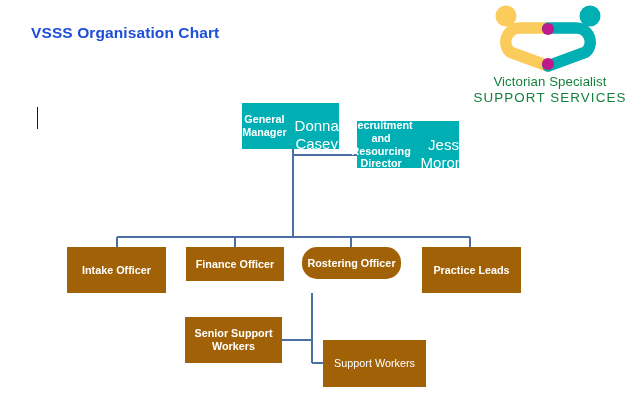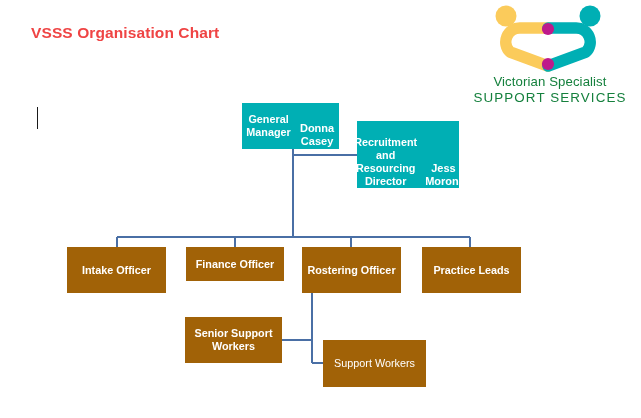--- a/index.html
+++ b/index.html
@@ -16,21 +16,21 @@
     font-family: "Liberation Sans", sans-serif;
   }
 
   
   #chart-title {
     position: absolute;
     left: 31px;
     top: 24px;
     font-size: 15.5px;
     font-weight: bold;
-    color: #ef4444;
+    color: #1d4ed8;
     letter-spacing: 0.1px;
     white-space: nowrap;
   }
 
   
   #text-caret {
     position: absolute;
     left: 37px;
     top: 107px;
     width: 1px;
@@ -97,44 +97,44 @@
   }
   .node.teal  { background: #00AFB4; }
   .node.pink  { background: #a16207; }
 
   .node .role {
     font-weight: bold;
     font-size: 10.8px;
     padding: 0 4px;
   }
   .node .person {
-    font-weight: bold;
-    font-size: 11px;
+    font-weight: normal;
+    font-size: 15px;
     padding: 0 4px;
     margin-top: 18px;
   }
   .node.single .role {
     font-size: 10.8px;
   }
 
   
   #node-general-manager {
     left: 242px; top: 103px; width: 97px; height: 46px;
   }
   #node-recruitment-director {
-    left: 357px; top: 121px; width: 102px; height: 67px; align-items: flex-end;
+    left: 357px; top: 121px; width: 102px; height: 47px;
   }
   #node-intake-officer {
     left: 67px; top: 247px; width: 99px; height: 46px;
   }
   #node-finance-officer {
     left: 186px; top: 247px; width: 98px; height: 34px;
   }
   #node-rostering-officer {
-    left: 302px; top: 247px; width: 99px; height: 46px;
+    left: 302px; top: 247px; width: 99px; height: 32px; border-radius: 15px;
   }
   #node-practice-leads {
     left: 422px; top: 247px; width: 99px; height: 46px;
   }
   #node-senior-support-workers {
     left: 185px; top: 317px; width: 97px; height: 46px;
   }
   #node-support-workers {
     left: 323px; top: 340px; width: 103px; height: 47px;
   }

